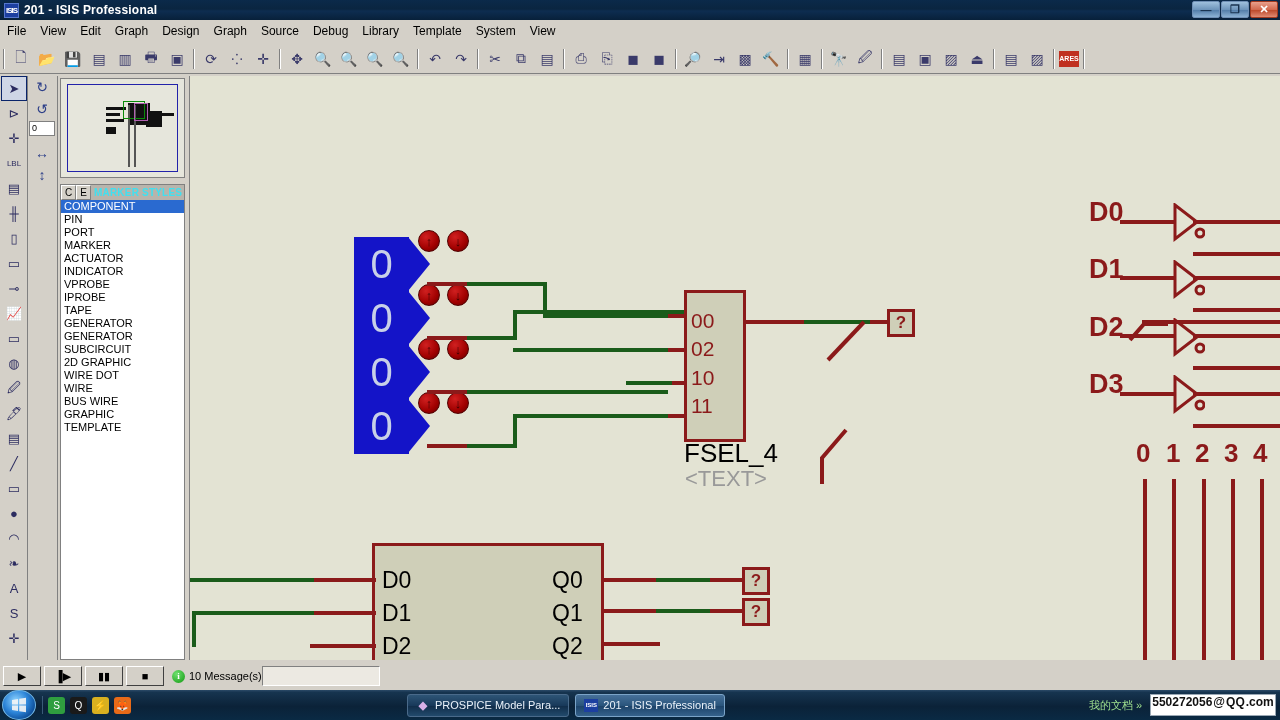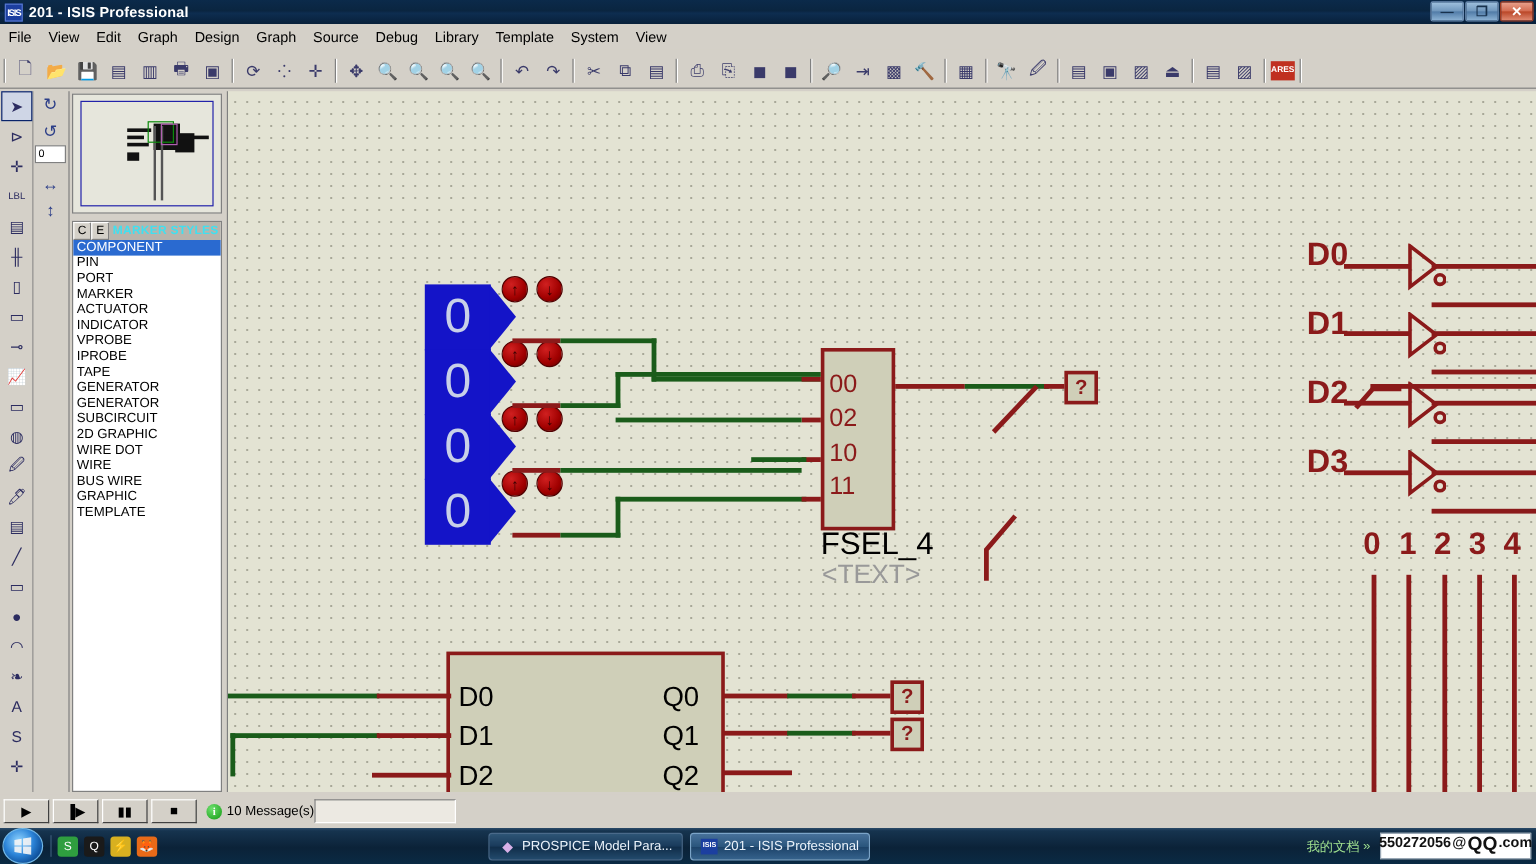--- a/index.html
+++ b/index.html
@@ -220,21 +220,21 @@
     border-color:#7ba4c8;
   }
   .tiico { width:14px; height:13px; display:flex; align-items:center; justify-content:center; font-size:8px; font-weight:bold; }
   #traytext { margin-left:auto; color:#9fe08f; font-size:11px; display:flex; align-items:center; gap:3px; }
   #qqbar {
     width:126px; height:22px; margin-left:8px; margin-right:4px;
     background:#ffffff; border:1px solid #9aa8b5;
     display:flex; justify-content:center; gap:1px;
     color:#111; font-size:12px; font-weight:bold;
   }
-  .qqpeng { color:#111; font-size:16px; font-weight:bold; }
+  .qqpeng { color:#111; font-size:12px; font-weight:bold; }
   .vsep { width:1px; height:18px; background:#3a5a78; margin-left:6px; }
 </style>
 </head>
 <body>
 
 <div id="app">
 
   <div id="titlebar">
     <div class="tb-icon">ISIS</div>
     <div class="tb-title">201 - ISIS Professional</div>

